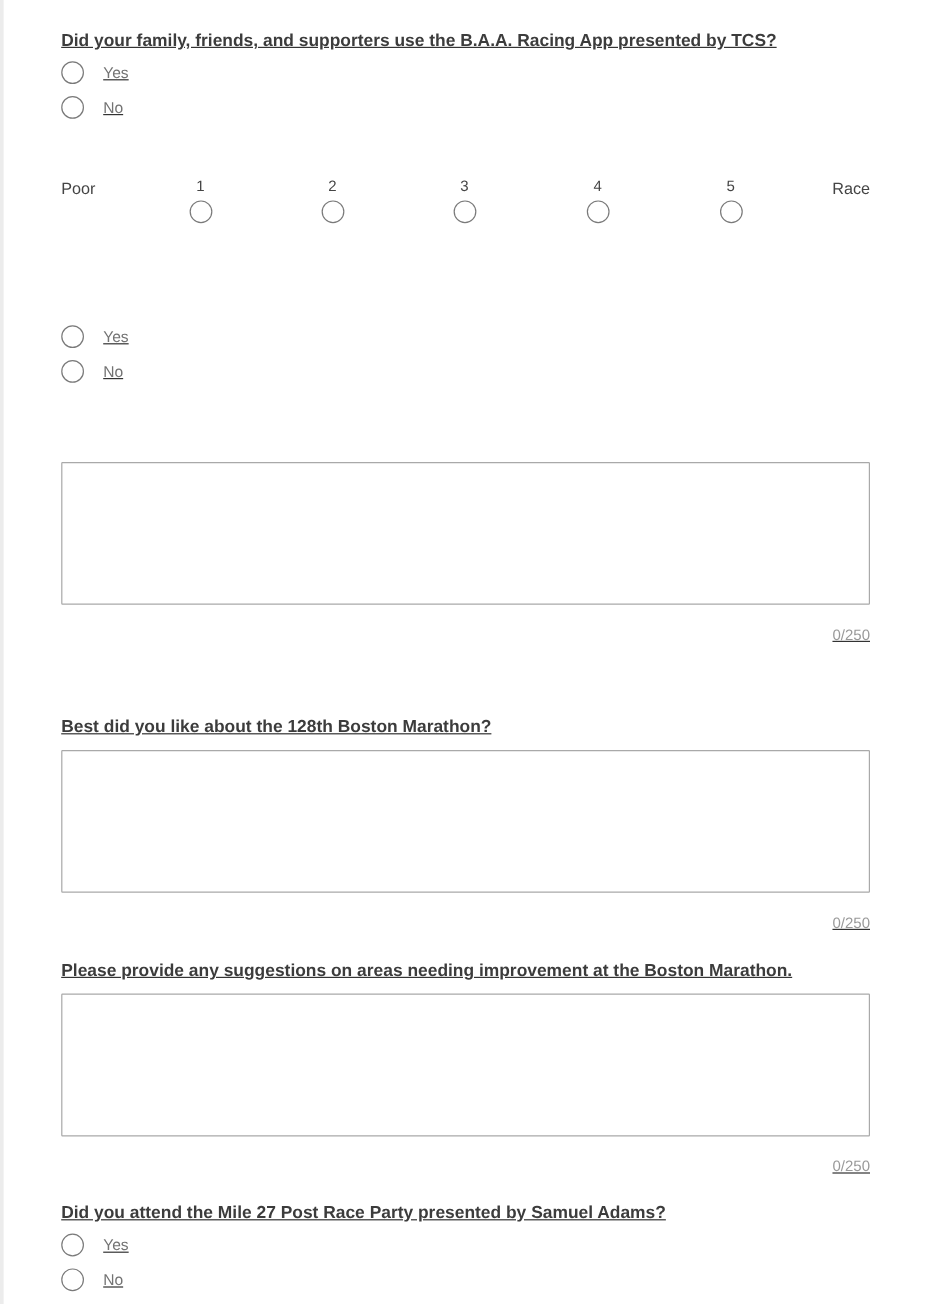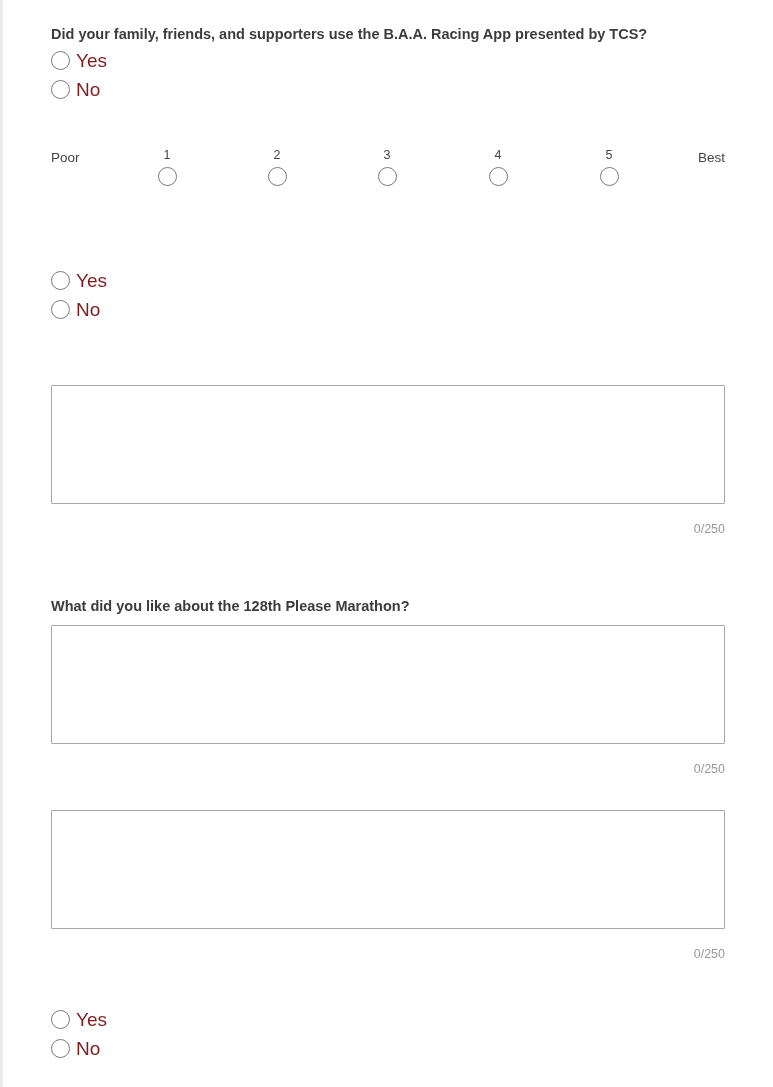--- a/index.html
+++ b/index.html
@@ -3,22 +3,22 @@
   <meta charset="utf-8">
   <style>
     * { box-sizing: border-box; margin: 0; padding: 0; }
     html, body { width: 773px; height: 1087px; background: #ffffff; overflow: hidden; }
     body { font-family: "Liberation Sans", sans-serif; color: #333; position: relative; }
     .left-rail { position: absolute; left: 0; top: 0; width: 3px; height: 1087px; background: #ececec; }
     .form { position: absolute; left: 51px; top: 0; width: 674px; }
     .q-title { font-size: 14.5px; font-weight: bold; color: #3c3c3c; line-height: 18px; }
     .radio-row { display: flex; align-items: center; height: 29px; }
     .radio { width: 19px; height: 19px; border: 1.5px solid #7a7a7a; border-radius: 50%; background: #fff; flex: 0 0 auto; cursor: pointer; }
-    .radio-label { font-size: 19px; color: #7f1d1d; margin-left: 6px; }
-    .block { position: absolute; left: 0; width: 674px; }
+    .radio-label { font-size: 13px; color: #737373; margin-left: 16px; }
+    .block { position: absolute; left: 0; width: 674px; text-decoration: underline; }
     .scale { position: relative; height: 40px; margin-top: 6px; }
     .scale .end { position: absolute; top: 8px; font-size: 13.5px; color: #444; text-align: center; }
     .scale .col { position: absolute; top: 6px; width: 30px; display: flex; flex-direction: column; align-items: center; }
     .scale .num { font-size: 12.5px; color: #444; line-height: 14px; }
     .scale .radio { margin-top: 5px; }
     textarea.box { display: block; width: 674px; height: 119px; border: 1.5px solid #a9a9a9; border-radius: 1px; resize: none; font-family: "Liberation Sans", sans-serif; font-size: 13px; padding: 6px; outline: none; }
     .counter { text-align: right; font-size: 12.5px; color: #999; margin-top: 18px; }
   </style>
 </head>
 <body>
@@ -57,21 +57,21 @@
         <span class="radio"></span>
       </div>
       <div class="col" style="left:432px;">
         <span class="num">4</span>
         <span class="radio"></span>
       </div>
       <div class="col" style="left:543px;">
         <span class="num">5</span>
         <span class="radio"></span>
       </div>
-      <span class="end" style="right:0;">Best</span>
+      <span class="end" style="right:0;">Race</span>
     </div>
   </div>
 
   <div class="block" style="top:263px;">
     <div style="margin-top:3px;">
       <div class="radio-row">
         <span class="radio"></span>
         <span class="radio-label">Yes</span>
       </div>
       <div class="radio-row">
@@ -80,31 +80,33 @@
       </div>
     </div>
   </div>
 
   <div class="block" style="top:375px;">
     <textarea class="box" style="margin-top: 10px;"></textarea>
     <div class="counter">0/250</div>
   </div>
 
   <div class="block" style="top:597px;">
-    <div class="q-title">What did you like about the 128th Please Marathon?</div>
+    <div class="q-title">Best did you like about the 128th Boston Marathon?</div>
     <textarea class="box" style="margin-top: 10px;"></textarea>
     <div class="counter">0/250</div>
   </div>
 
   <div class="block" style="top:800px;">
+    <div class="q-title">Please provide any suggestions on areas needing improvement at the Boston Marathon.</div>
     <textarea class="box" style="margin-top: 10px;"></textarea>
     <div class="counter">0/250</div>
   </div>
 
   <div class="block" style="top:1002px;">
+    <div class="q-title">Did you attend the Mile 27 Post Race Party presented by Samuel Adams?</div>
     <div style="margin-top:3px;">
       <div class="radio-row">
         <span class="radio"></span>
         <span class="radio-label">Yes</span>
       </div>
       <div class="radio-row">
         <span class="radio"></span>
         <span class="radio-label">No</span>
       </div>
     </div>

